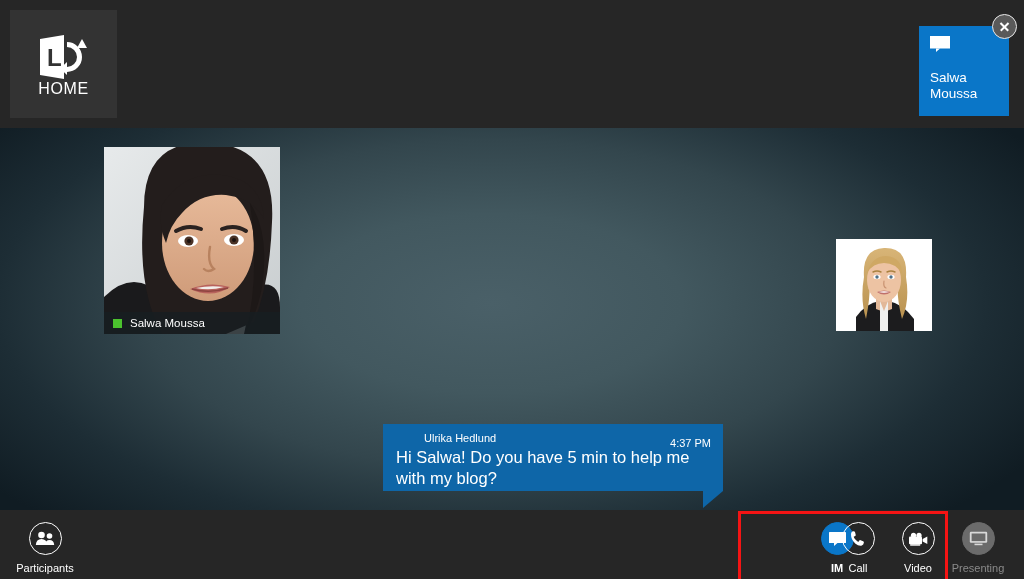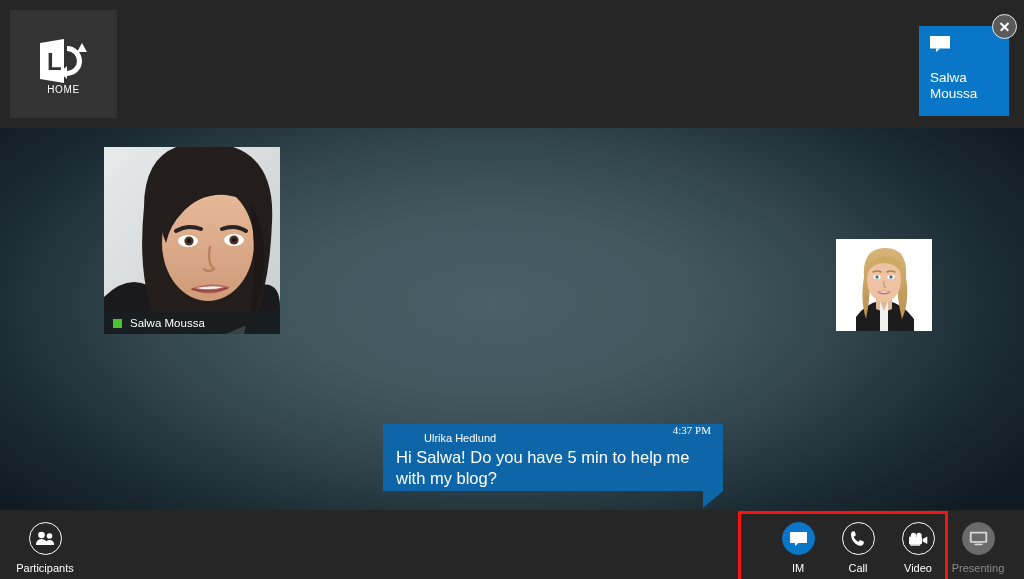--- a/index.html
+++ b/index.html
@@ -41,21 +41,21 @@
     cursor: pointer;
   }
   #home-logo {
     width: 60px;
     height: 46px;
     position: relative;
     margin-top: 4px;
   }
   #home-label {
     color: #ffffff;
-    font-size: 10px;
+    font-size: 16px;
     letter-spacing: 0.6px;
     font-weight: 400;
   }
 
   #contact-tile {
     position: absolute;
     left: 919px; top: 26px;
     width: 90px;
     height: 90px;
     background: #0a76c8;
@@ -180,24 +180,23 @@
   }
   #im-sender {
     position: absolute;
     left: 13px; top: 8px;
     color: #ffffff;
     font-size: 11px;
     padding-left: 28px;
   }
   #im-time {
     position: absolute;
-    right: 12px; top: 0;
+    right: 12px; top: 13px;
     color: #ffffff;
     font-size: 11px;
-    font-family: Liberation Serif, serif;
   }
   #im-text {
     position: absolute;
     left: 13px; top: 23px;
     width: 316px;
     color: #ffffff;
     font-size: 16.5px;
     line-height: 21px;
   }
 
@@ -239,21 +238,21 @@
     border-color: #6b6b6b;
   }
   .toolbtn .lbl {
     color: #ffffff;
     font-size: 11px;
     margin-top: 7px;
   }
   .toolbtn.disabled .lbl { color: #8a8a8a; }
 
   #btn-participants { left: 8px; }
-  #btn-im    { left: 761px; }
+  #btn-im    { left: 800px; font-weight: bold; }
   #btn-call  { left: 821px; }
   #btn-video { left: 881px; }
   #btn-presenting { left: 941px; }
 
   
   #red-highlight {
     position: absolute;
     left: 738px; top: 511px;
     width: 210px;
     height: 75px;

